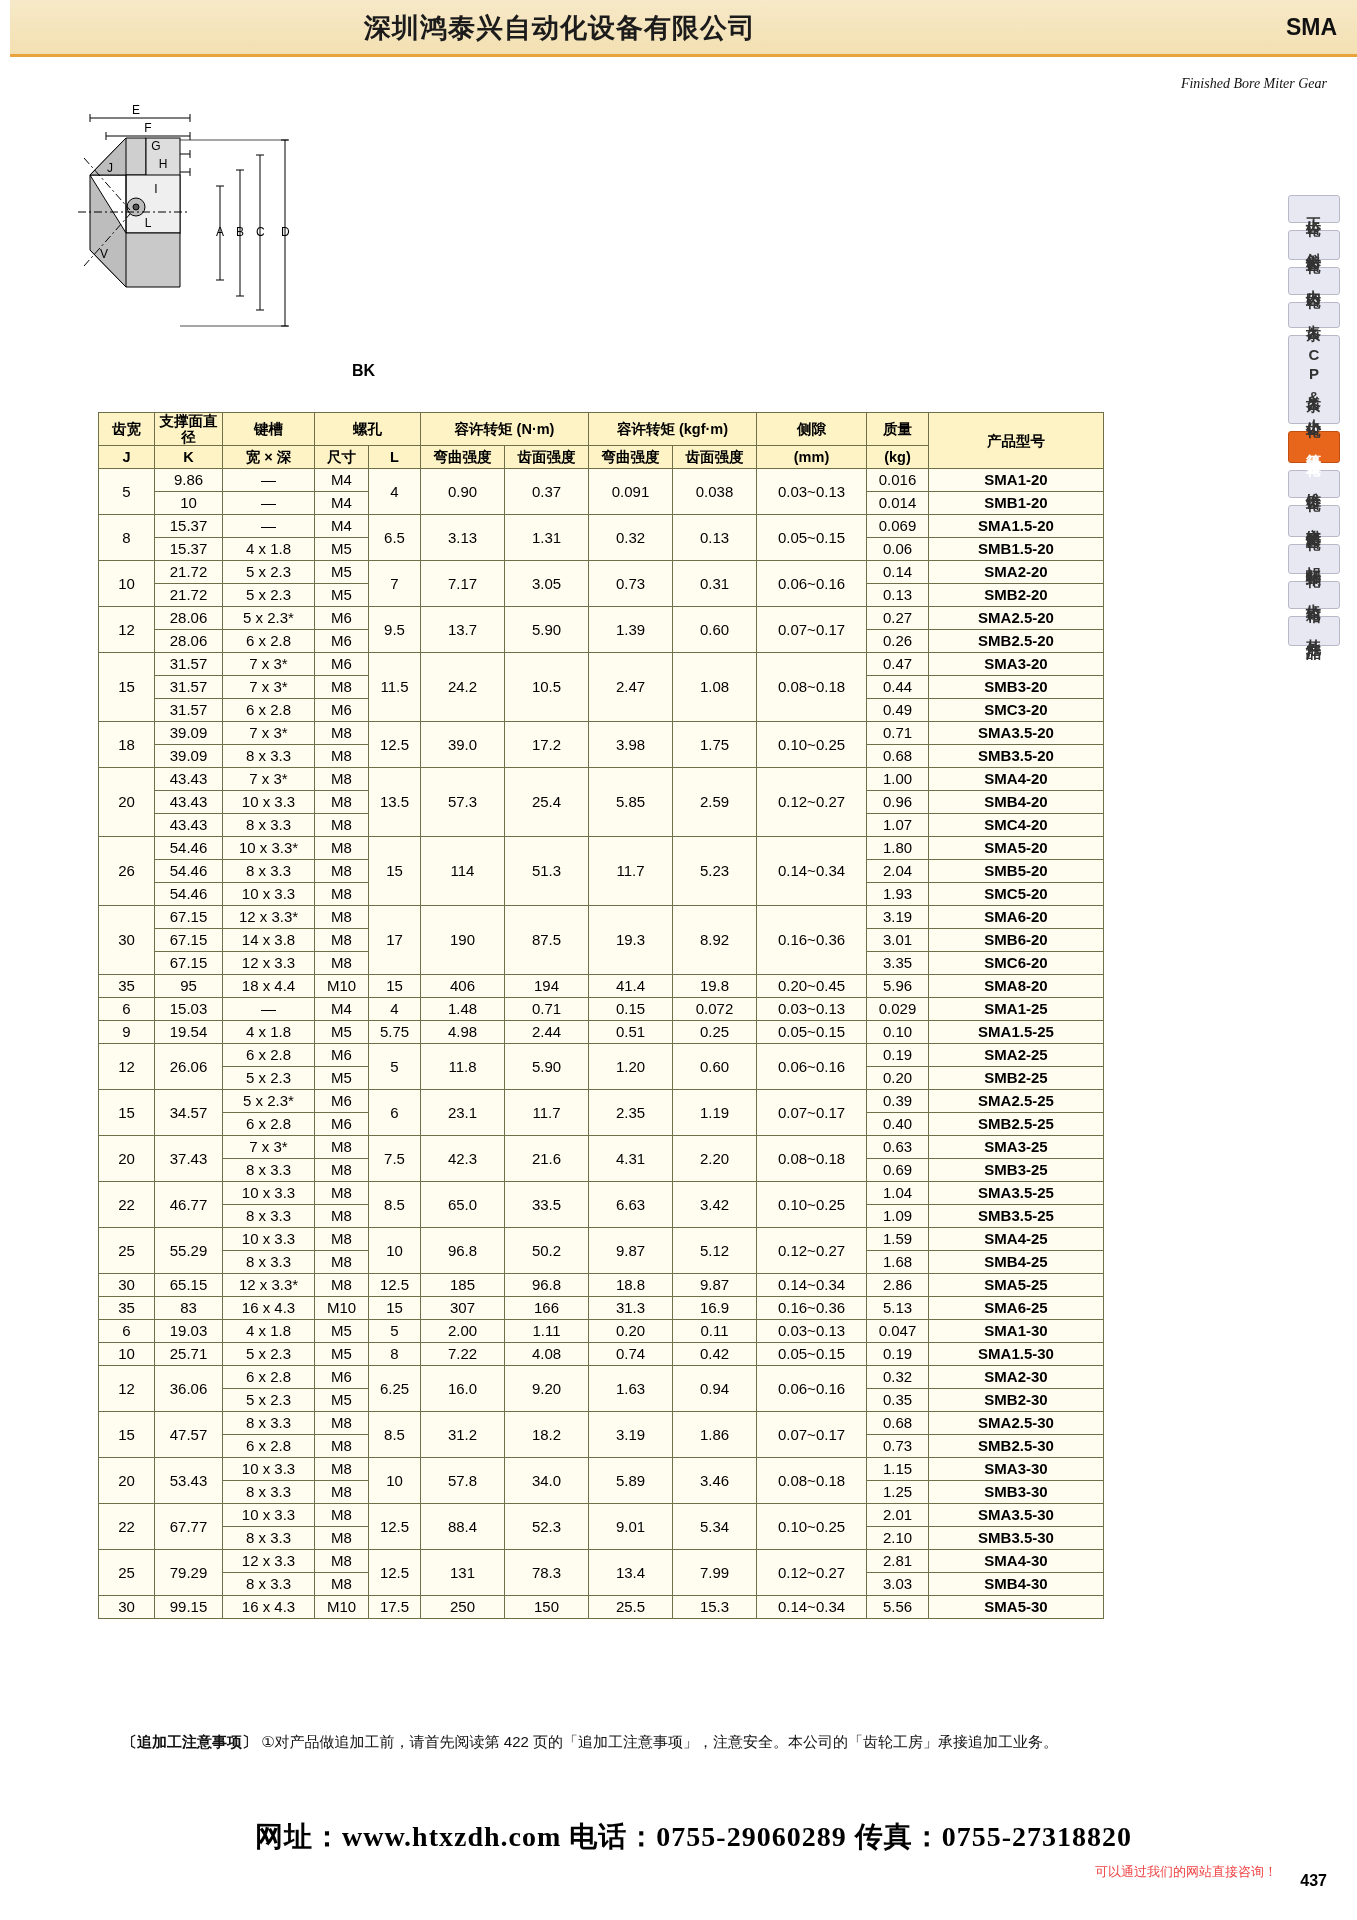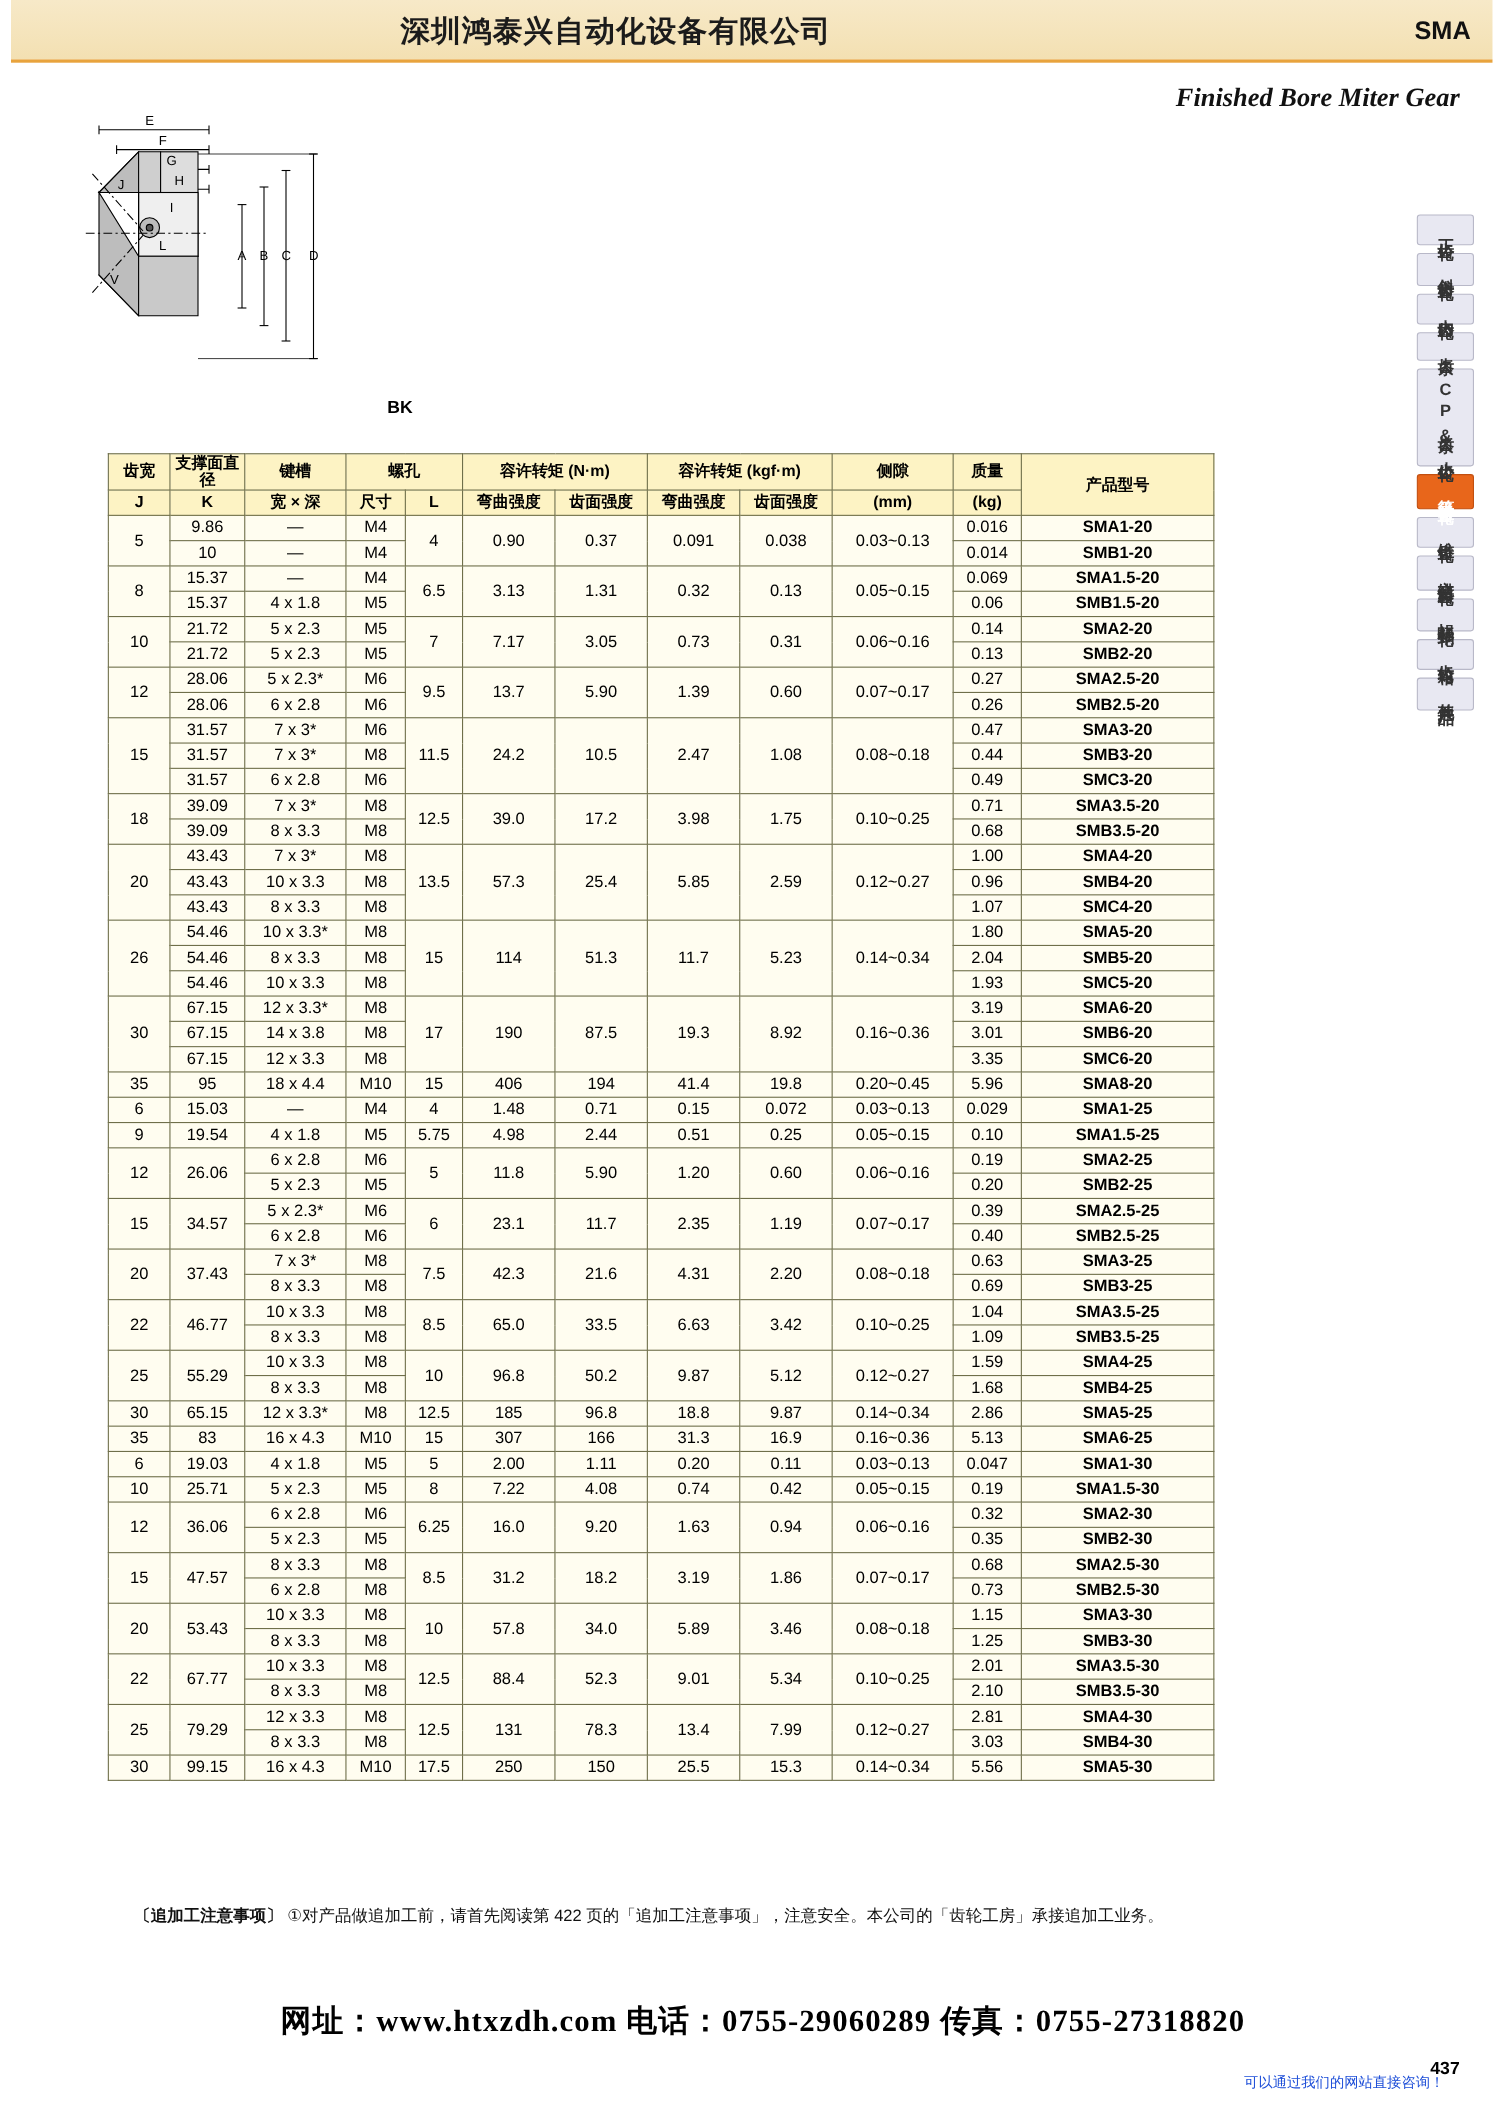--- a/index.html
+++ b/index.html
@@ -3,21 +3,21 @@
 <meta charset="utf-8">
 <style>
   html,body{margin:0;padding:0;background:#ffffff;}
   body{width:1357px;height:1920px;position:relative;font-family:"Liberation Sans","DejaVu Sans",sans-serif;color:#000;}
   .page{position:relative;width:1357px;height:1920px;overflow:hidden;background:#fff;}
 
   
   .topbar{position:absolute;left:10px;top:0;width:1357px;height:54px;background:linear-gradient(to bottom,#f7e9c8,#f3e0b2);border-bottom:3px solid #e8a33d;}
   .topbar .company{position:absolute;left:0;top:10px;width:1100px;text-align:center;font-size:27px;font-weight:bold;color:#1b1b1b;letter-spacing:1px;}
   .topbar .sma{position:absolute;right:30px;top:14px;font-size:23px;font-weight:bold;color:#111;text-align:right;}
-  .subtitle{position:absolute;right:30px;top:76px;font-size:24px;font-style:italic;font-weight:bold;color:#111;font-family:"Liberation Serif","DejaVu Serif",serif;}
+  .subtitle{position:absolute;right:30px;top:76px;font-size:14px;font-style:italic;font-weight:normal;color:#111;font-family:"Liberation Serif","DejaVu Serif",serif;}
 
   
   .rail{position:absolute;left:1288px;top:195px;width:52px;}
   .tab{width:52px;margin-bottom:7px;border:1px solid #b8b8c8;border-radius:3px;background:#e8e8f2;
        display:flex;align-items:center;justify-content:center;padding:10px 0;box-sizing:border-box;}
   .tab span{writing-mode:vertical-rl;text-orientation:upright;font-size:15px;line-height:19px;letter-spacing:2px;color:#333;font-weight:bold;text-align:center;}
   .tab.active{background:#e8661b;border-color:#c24f10;}
   .tab.active span{color:#fff;}
 
   
@@ -47,21 +47,21 @@
 
   
   .notes{position:absolute;left:90px;top:1730px;width:1170px;font-size:15px;line-height:24px;color:#111;}
   .notes .lbl{font-weight:bold;margin-left:32px;}
   .notes .line{display:block;}
   .notes .indent{padding-left:150px;}
 
   
   .footer{position:absolute;left:0;top:1818px;width:1357px;text-align:center;}
   .footer .contact{font-size:28px;font-weight:bold;font-family:"Liberation Serif","DejaVu Serif",serif;letter-spacing:1px;margin-left:30px;}
-  .footer .small{margin-top:28px;font-size:13px;color:#1d4ed8;text-align:right;padding-right:44px;}
+  .footer .small{margin-top:7px;font-size:13px;color:#ef4444;text-align:right;padding-right:80px;}
   .pageno{position:absolute;right:30px;top:1872px;font-size:16px;font-weight:bold;}
 </style>
 </head>
 <body>
 
 <div class="page">
 
   <div class="topbar">
     <div class="company">深圳鸿泰兴自动化设备有限公司</div>
     <div class="sma">SMA</div>

